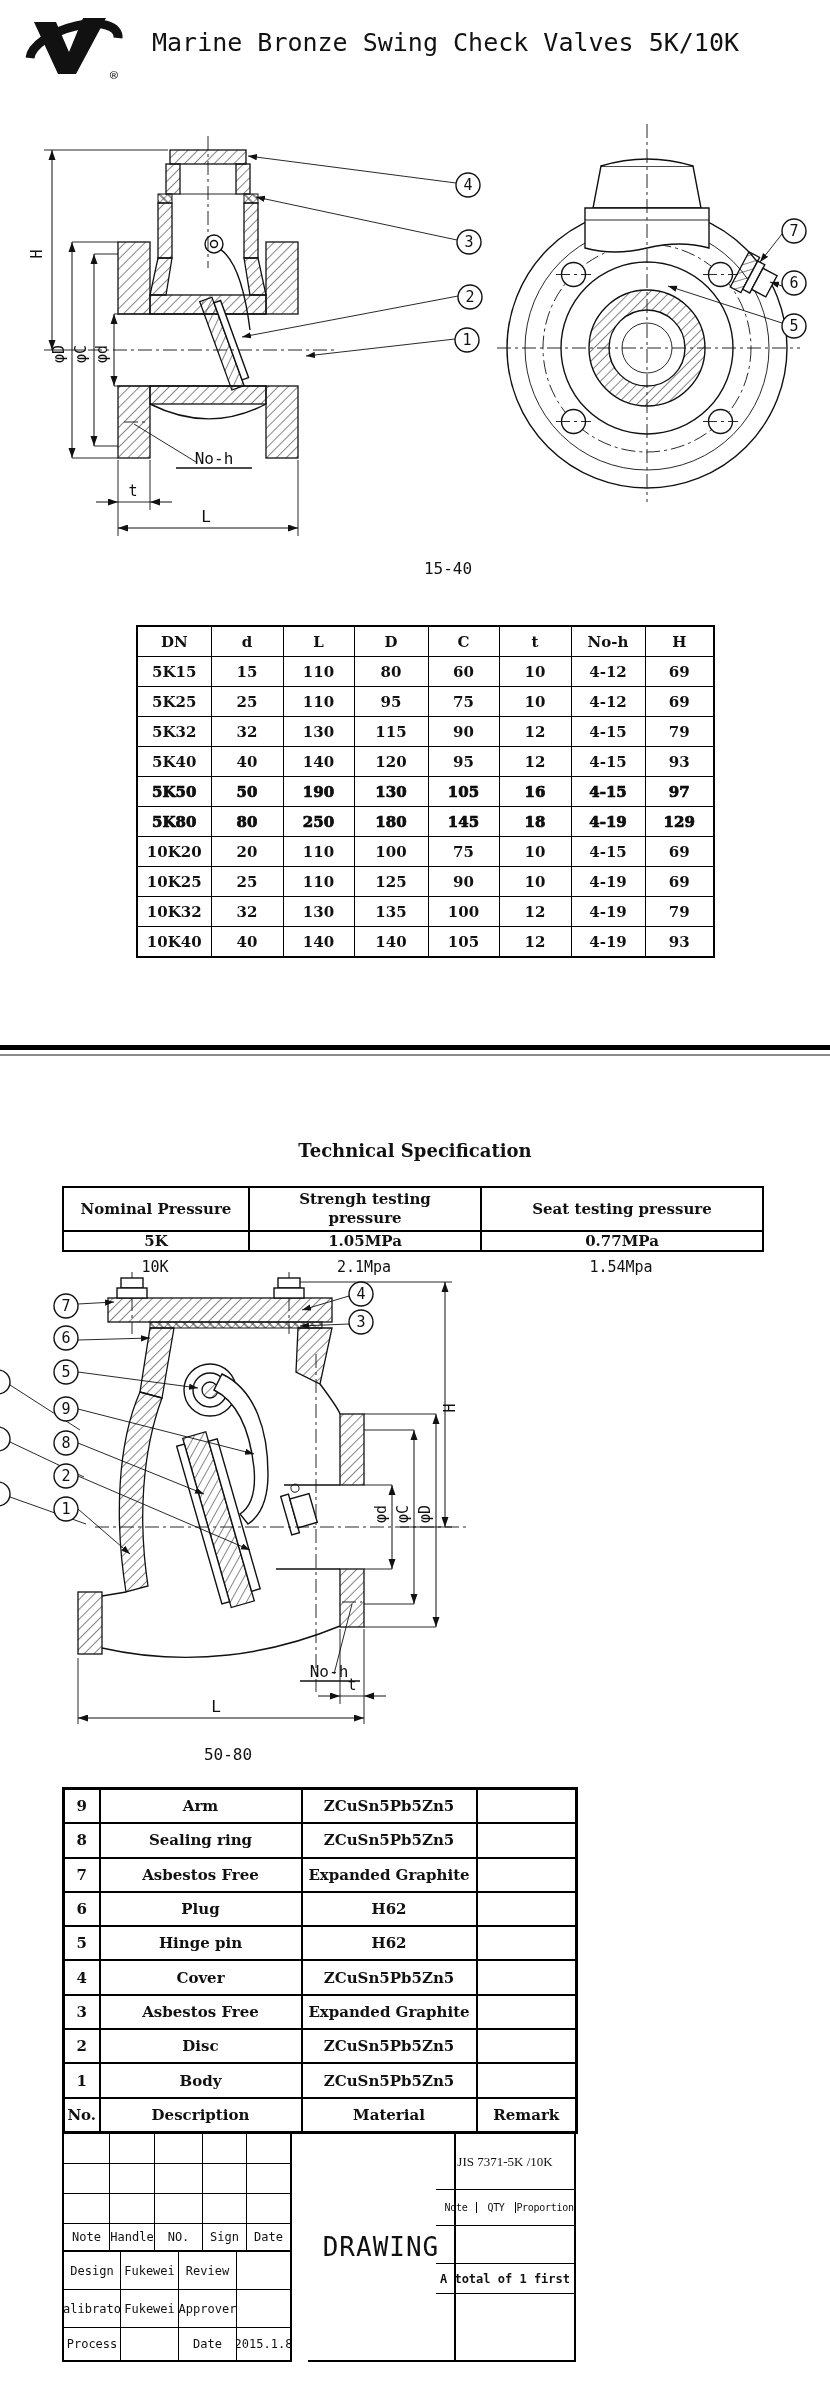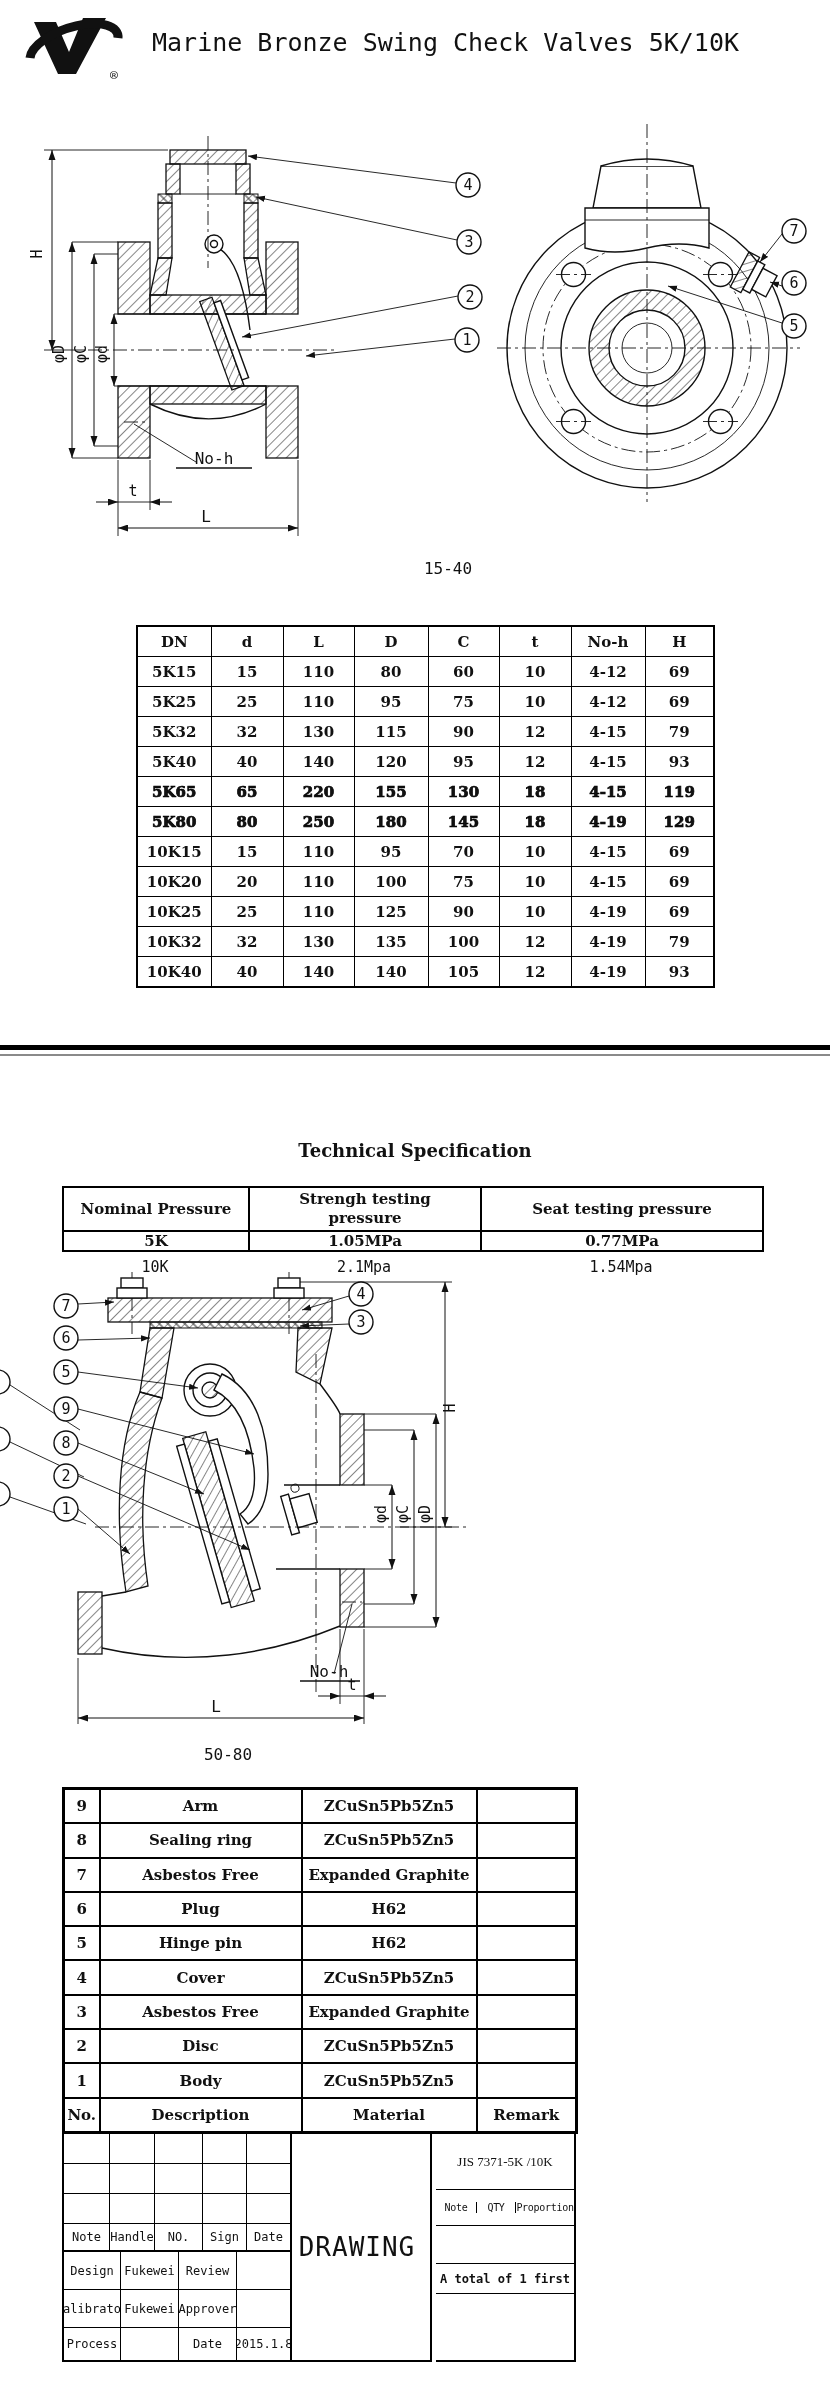--- a/index.html
+++ b/index.html
@@ -51,21 +51,21 @@
   #parts-table{border:3px solid #000;}
   
   .tb{position:absolute;box-sizing:border-box;border:2px solid #000;}
   .tb .cell{box-sizing:border-box;border-right:1.5px solid #000;border-bottom:1.5px solid #000;
     display:flex;align-items:center;justify-content:center;font-size:12px;overflow:hidden;white-space:nowrap;}
   .tb .cell.last{border-right:none;} .tb .cell.bot{border-bottom:none;}
   #tb-left-up{left:62px;top:2132px;width:230px;height:118px;display:grid;
     grid-template-columns:46px 45px 48px 44px 1fr;grid-template-rows:30px 30px 30px 1fr;border-bottom:none;}
   #tb-left-low{left:62px;top:2250px;width:230px;height:112px;display:grid;
     grid-template-columns:57px 58px 58px 1fr;grid-template-rows:38px 38px 1fr;font-size:12px;}
-  #tb-center{left:284px;top:2132px;width:148px;height:230px;border-left:none;
+  #tb-center{left:308px;top:2132px;width:148px;height:230px;border-left:none;
     display:flex;align-items:center;justify-content:center;font-size:26px;letter-spacing:1px;}
   #tb-right{left:436px;top:2132px;width:140px;height:230px;border-left:none;display:grid;
     grid-template-rows:56px 36px 38px 30px 1fr;}
   #tb-right .rrow{box-sizing:border-box;border-bottom:1.5px solid #000;display:flex;
     align-items:center;justify-content:center;}
   #tb-right .rrow.bot{border-bottom:none;}
   #tb-right .hdr3{display:grid;grid-template-columns:41px 39px 1fr;}
   #tb-right .hdr3 .cell{font-size:10px;letter-spacing:-0.3px;}
   #jis-label{font-size:13px;font-family:Liberation Serif, serif;}
   #total-note{font-size:12px;font-weight:bold;}
@@ -297,48 +297,38 @@
         <td>5K40</td>
         <td>40</td>
         <td>140</td>
         <td>120</td>
         <td>95</td>
         <td>12</td>
         <td>4-15</td>
         <td>93</td>
       </tr>
       <tr class="hl">
-        <td>5K65</td>
-        <td>65</td>
-        <td>220</td>
-        <td>155</td>
+        <td>5K50</td>
+        <td>50</td>
+        <td>190</td>
         <td>130</td>
-        <td>18</td>
+        <td>105</td>
+        <td>16</td>
         <td>4-15</td>
-        <td>119</td>
+        <td>97</td>
       </tr>
       <tr class="hl">
         <td>5K80</td>
         <td>80</td>
         <td>250</td>
         <td>180</td>
         <td>145</td>
         <td>18</td>
         <td>4-19</td>
         <td>129</td>
-      </tr>
-      <tr>
-        <td>10K15</td>
-        <td>15</td>
-        <td>110</td>
-        <td>95</td>
-        <td>70</td>
-        <td>10</td>
-        <td>4-15</td>
-        <td>69</td>
       </tr>
       <tr>
         <td>10K20</td>
         <td>20</td>
         <td>110</td>
         <td>100</td>
         <td>75</td>
         <td>10</td>
         <td>4-15</td>
         <td>69</td>

